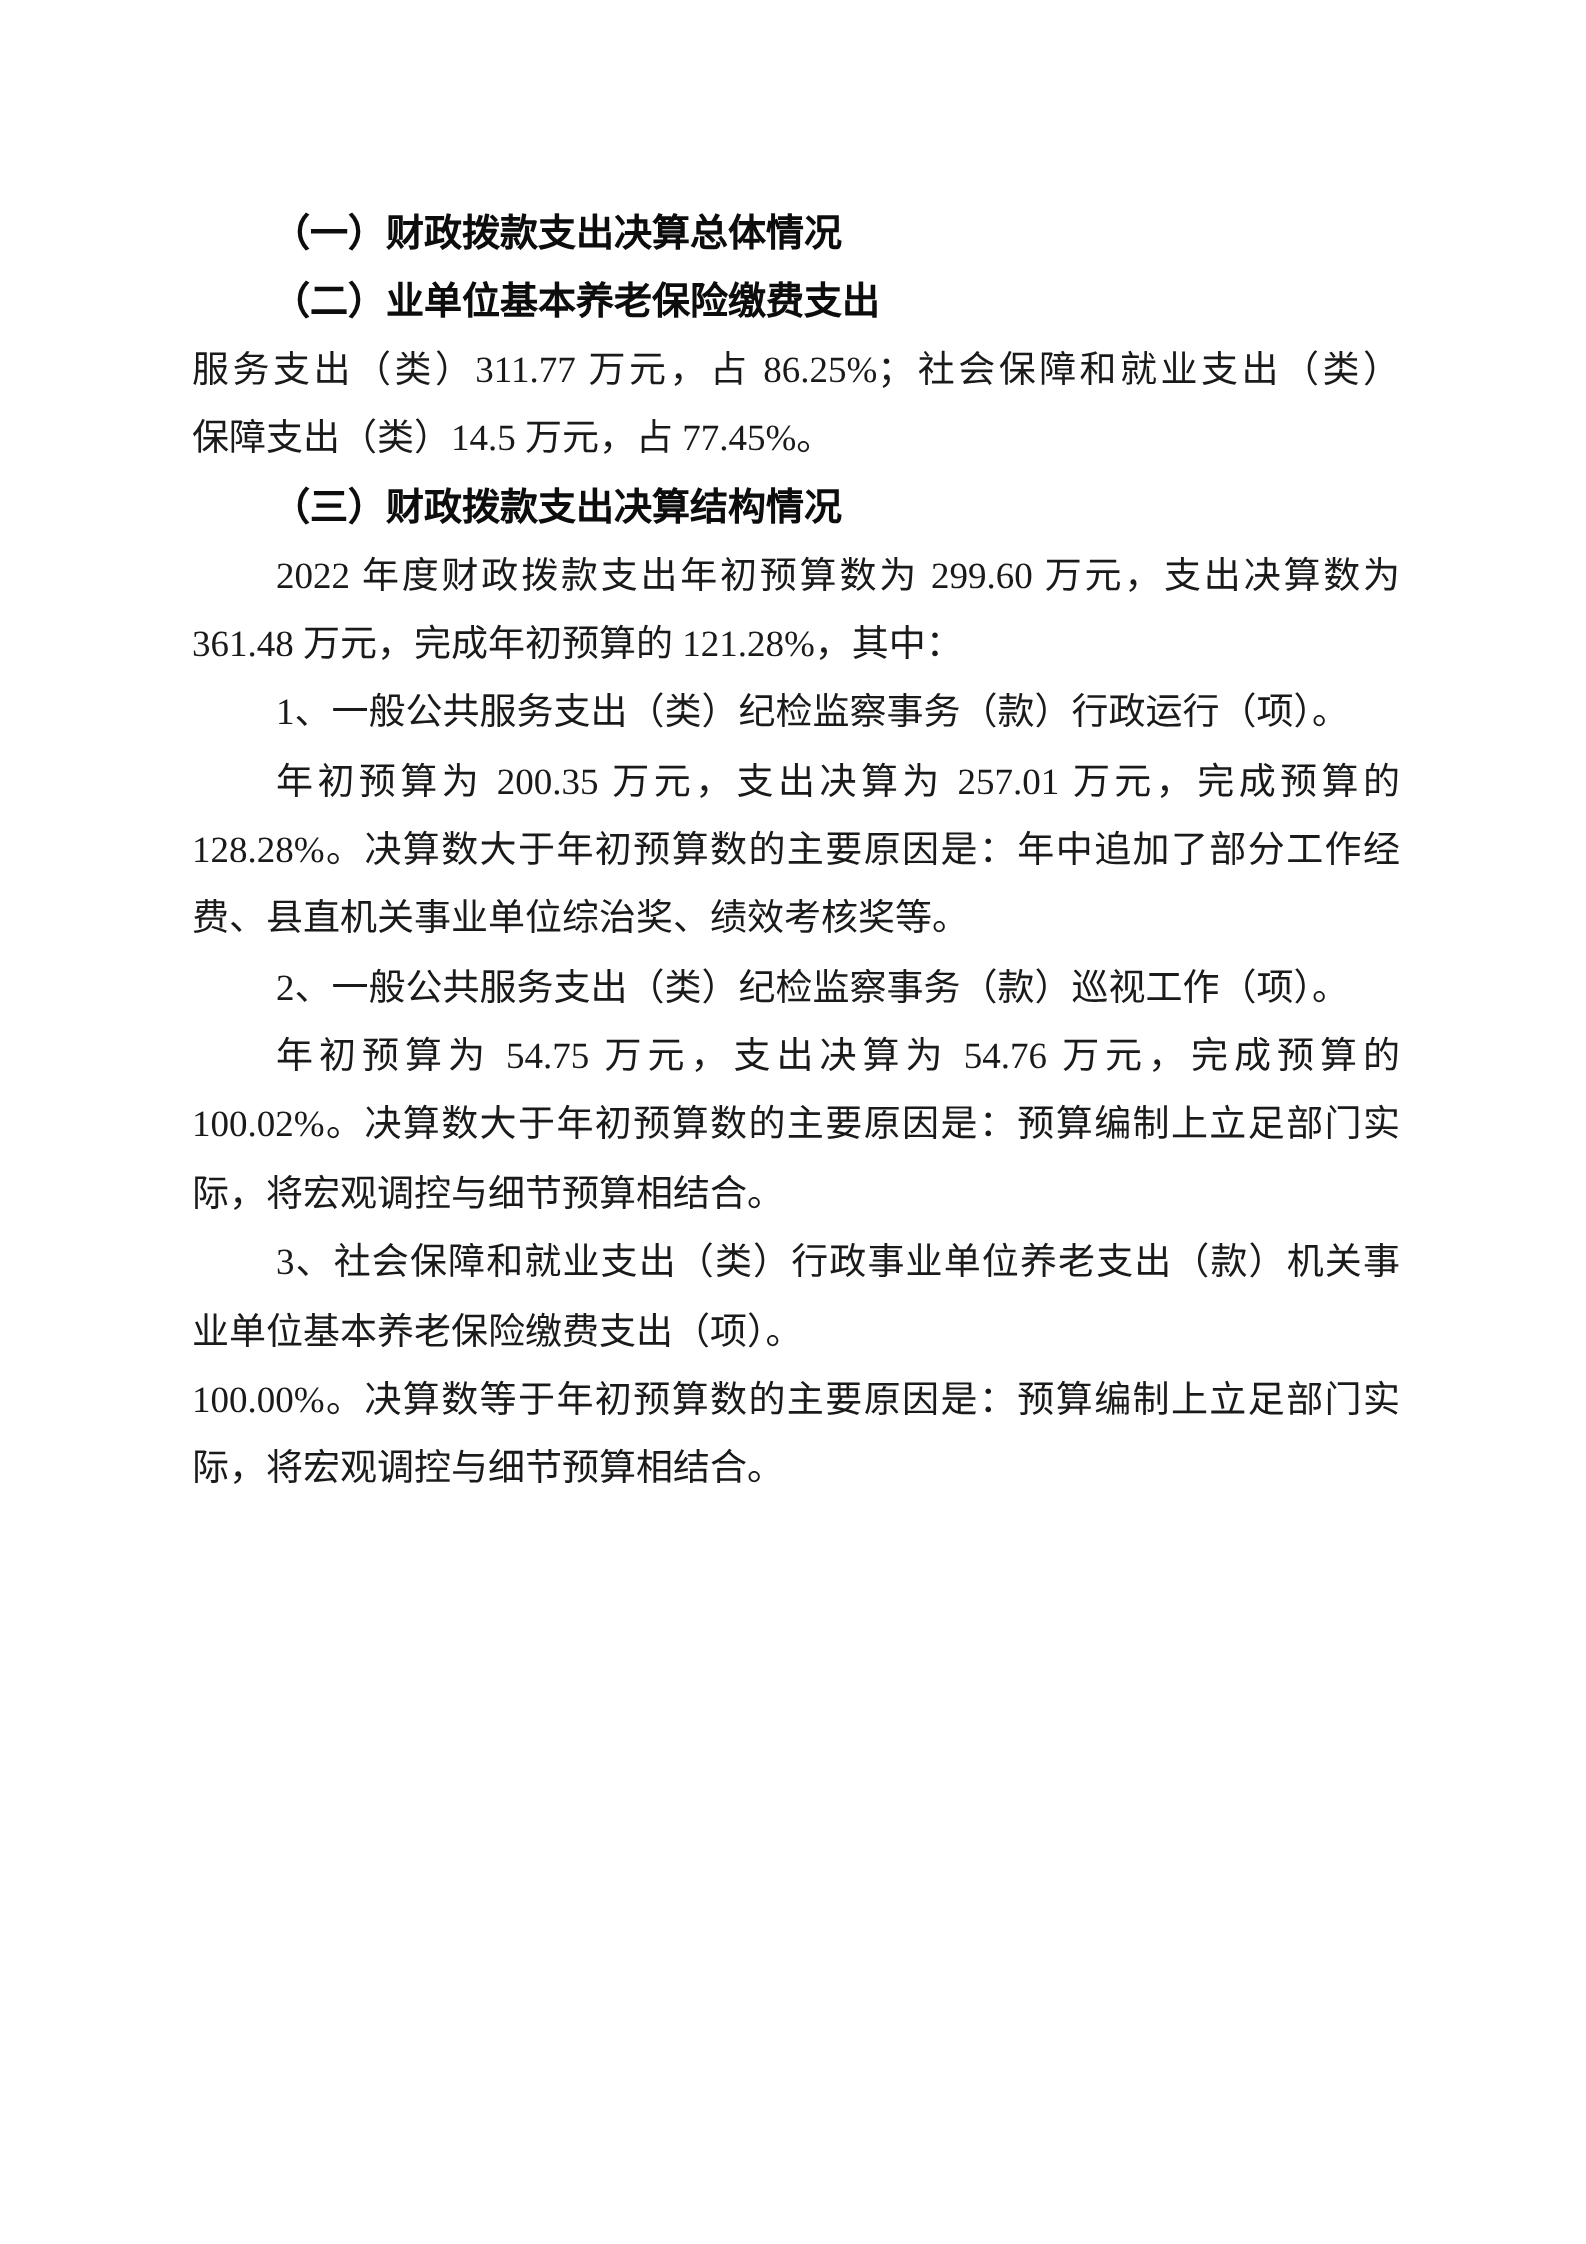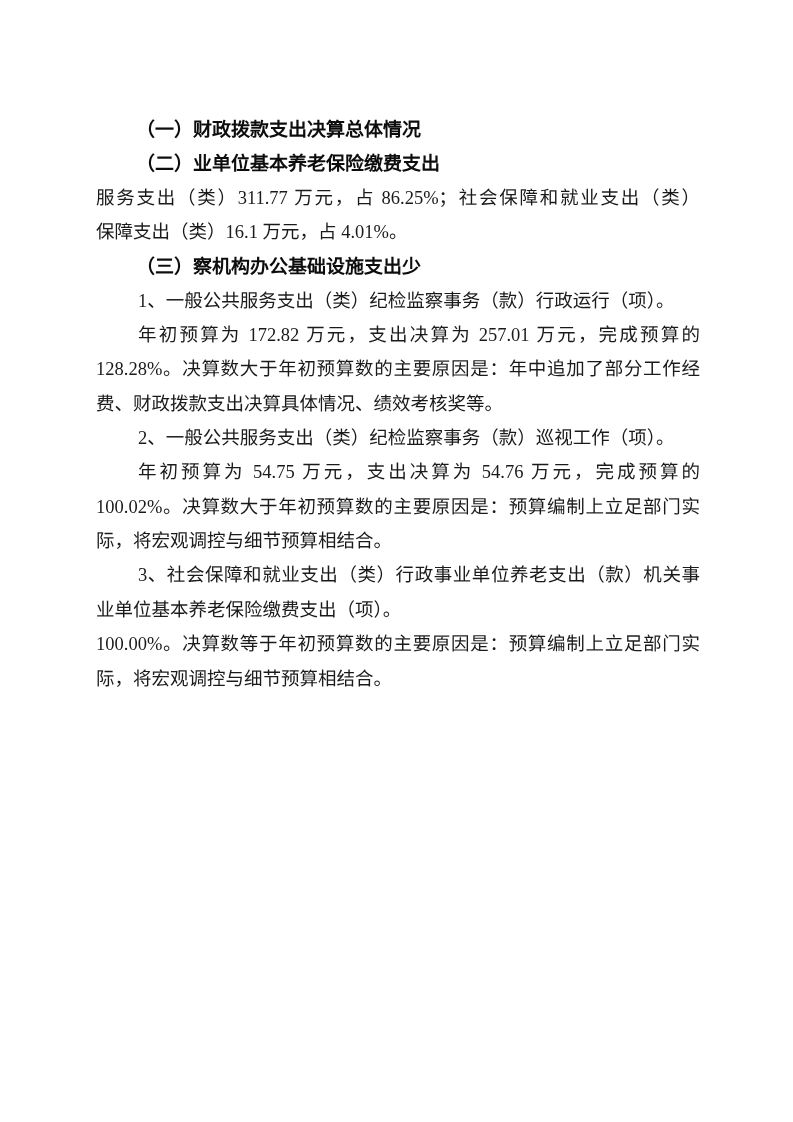--- a/index.html
+++ b/index.html
@@ -10,21 +10,21 @@
   .page {
     position: relative;
     width: 793px;
     height: 1122px;
     background: #ffffff;
     overflow: hidden;
   }
   .doc {
     position: absolute;
     left: 96px;
-    top: 112px;
+    top: 100px;
     width: 604px;
     color: #1a1a1a;
     font-family: "Liberation Serif", "DejaVu Serif", serif;
     font-size: 18.5px;
     line-height: 34.35px;
   }
   .block { margin: 0; padding: 0; }
   .line {
     text-align: justify;
     text-align-last: left;
@@ -49,32 +49,36 @@
 <div class="page">
   <div class="doc" id="doc" style="color: rgb(26, 26, 26);">
       <div class="block heading">
         <div class="line indent">（一）财政拨款支出决算总体情况</div>
       </div>
       <div class="block heading">
         <div class="line indent">（二）业单位基本养老保险缴费支出</div>
       </div>
       <div class="block paragraph">
         <div class="line justify">服务支出（类）311.77 万元，占 86.25%；社会保障和就业支出（类）</div>
-        <div class="line">保障支出（类）16.1 万元，占 4.01%。</div>
+        <div class="line">保障支出（类）14.5 万元，占 77.45%。</div>
       </div>
       <div class="block heading">
-        <div class="line indent">（三）察机构办公基础设施支出少</div>
+        <div class="line indent">（三）财政拨款支出决算结构情况</div>
+      </div>
+      <div class="block paragraph">
+        <div class="line indent justify">2022 年度财政拨款支出年初预算数为 299.60 万元，支出决算数为</div>
+        <div class="line">361.48 万元，完成年初预算的 121.28%，其中：</div>
       </div>
       <div class="block paragraph">
         <div class="line indent">1、一般公共服务支出（类）纪检监察事务（款）行政运行（项）。</div>
       </div>
       <div class="block paragraph">
-        <div class="line indent justify">年初预算为 172.82 万元，支出决算为 257.01 万元，完成预算的</div>
+        <div class="line indent justify">年初预算为 200.35 万元，支出决算为 257.01 万元，完成预算的</div>
         <div class="line justify">128.28%。决算数大于年初预算数的主要原因是：年中追加了部分工作经</div>
-        <div class="line">费、财政拨款支出决算具体情况、绩效考核奖等。</div>
+        <div class="line">费、县直机关事业单位综治奖、绩效考核奖等。</div>
       </div>
       <div class="block paragraph">
         <div class="line indent">2、一般公共服务支出（类）纪检监察事务（款）巡视工作（项）。</div>
       </div>
       <div class="block paragraph">
         <div class="line indent justify">年初预算为 54.75 万元，支出决算为 54.76 万元，完成预算的</div>
         <div class="line justify">100.02%。决算数大于年初预算数的主要原因是：预算编制上立足部门实</div>
         <div class="line">际，将宏观调控与细节预算相结合。</div>
       </div>
       <div class="block paragraph">

